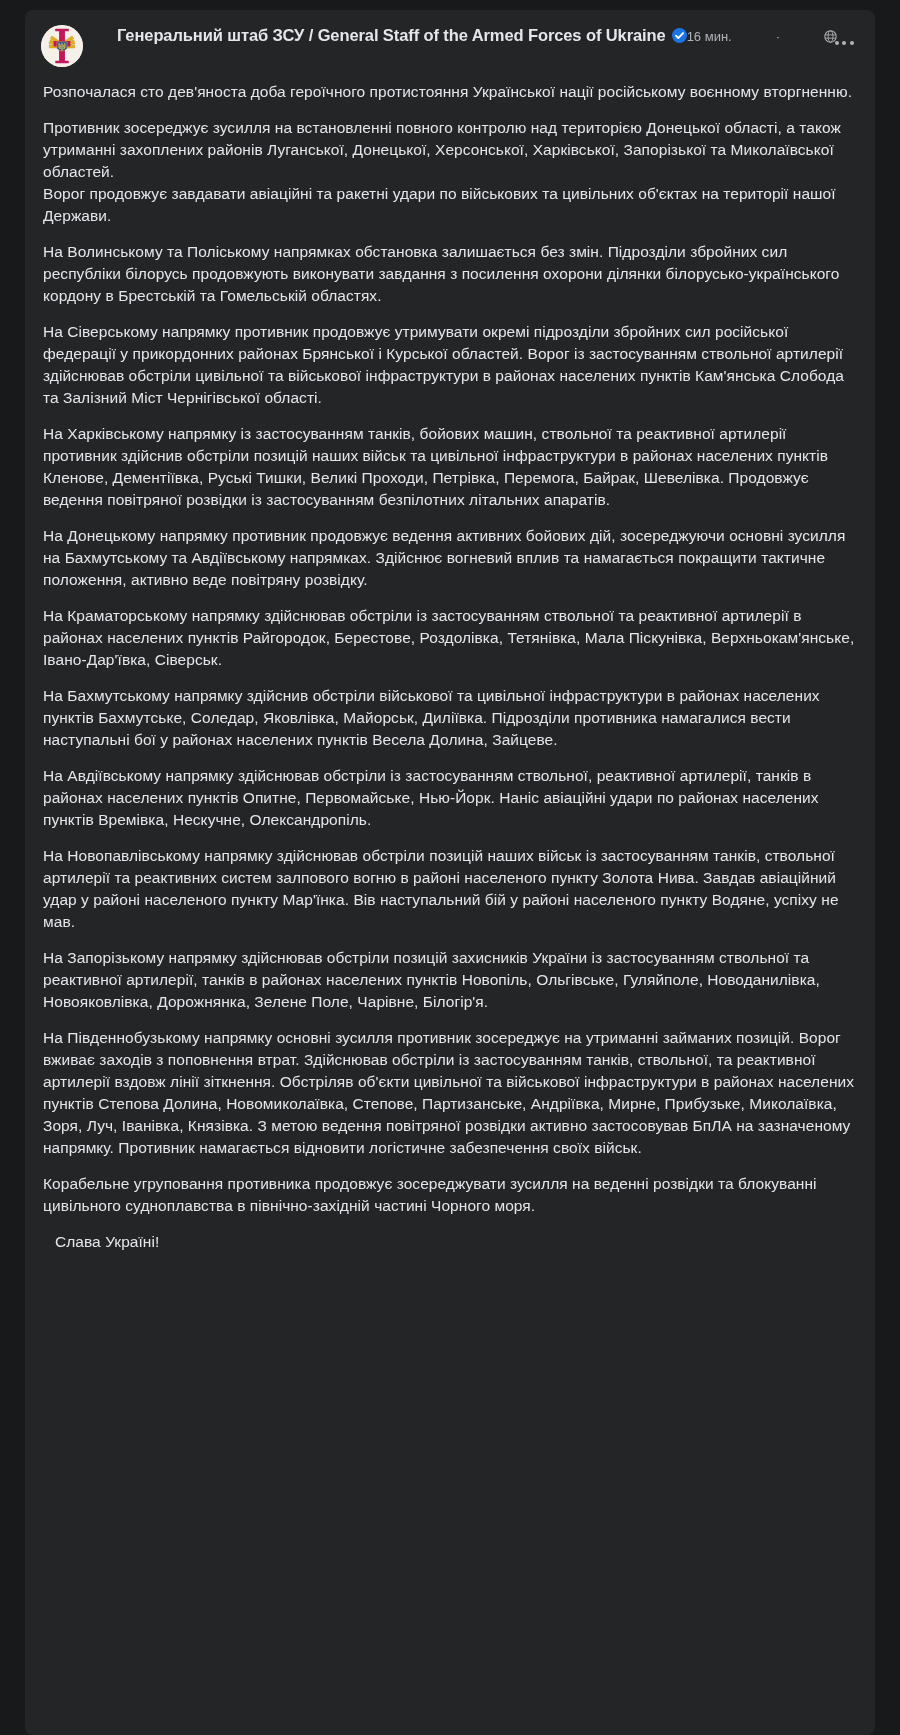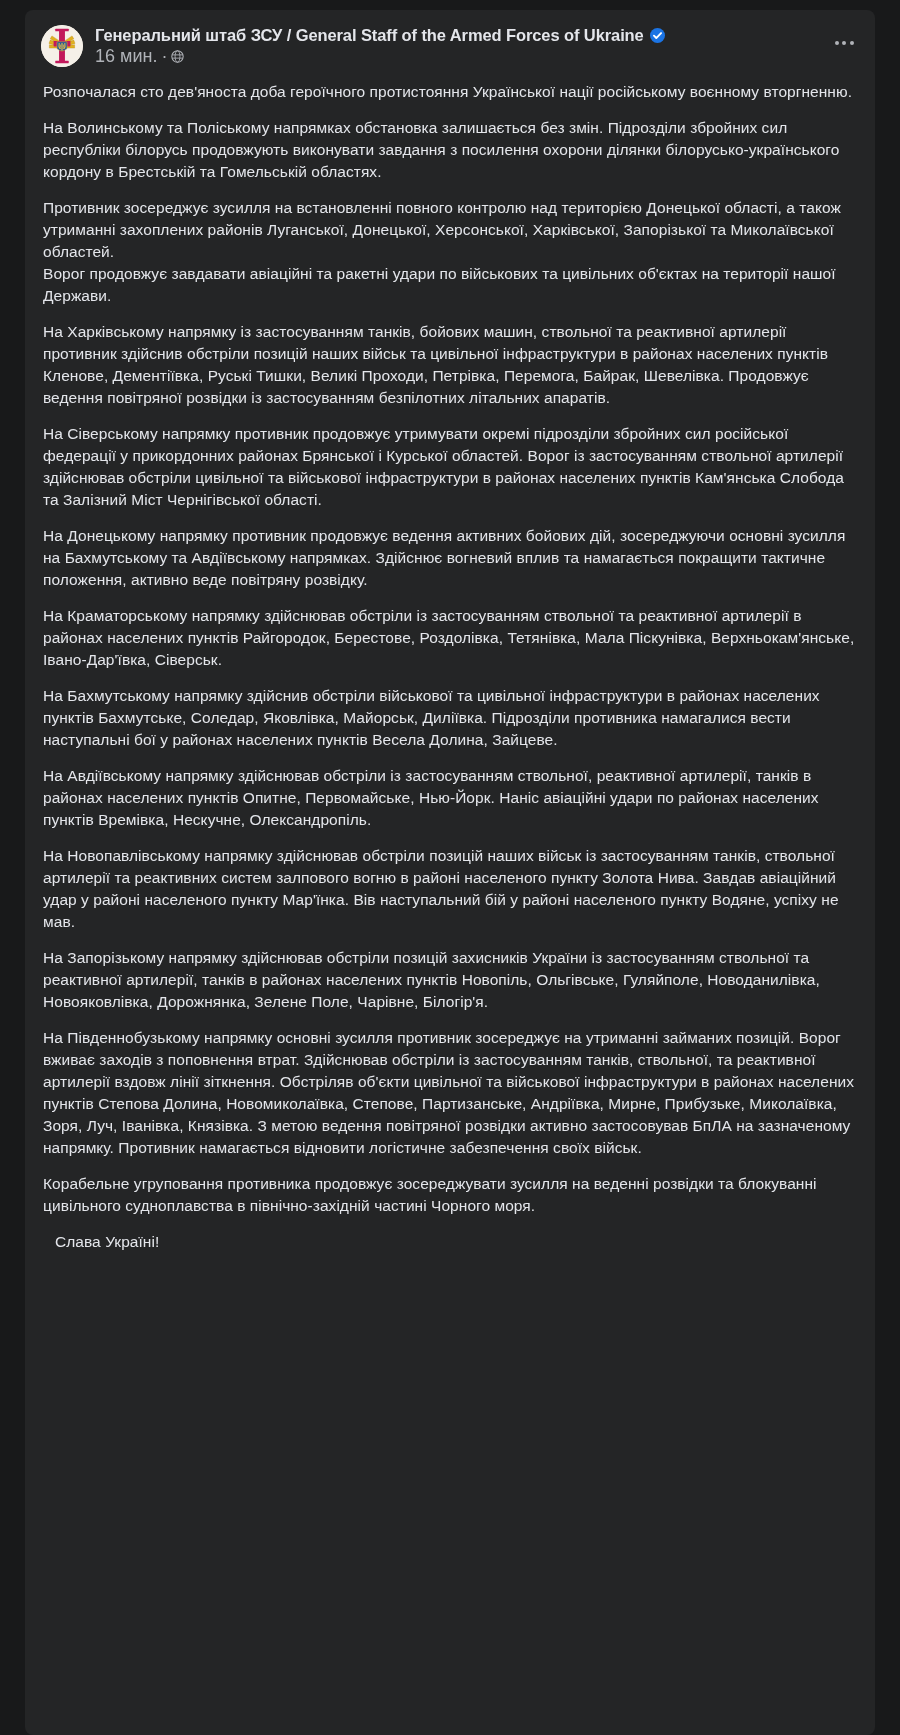--- a/index.html
+++ b/index.html
@@ -47,21 +47,21 @@
     overflow: hidden;
     background: #f2ece3;
     display: block;
     margin-top: 1px;
   }
   .avatar-wrap svg { display: block; width: 42px; height: 42px; }
 
   .header-text {
     margin-left: 12px;
     display: flex;
-    flex-direction: column;
+    flex-direction: row;
     justify-content: center;
     padding-top: 1px;
     min-width: 0;
     flex: 1 1 auto;
   }
 
   .name-line {
     display: flex;
     align-items: center;
     white-space: nowrap;
@@ -81,22 +81,23 @@
     margin-left: 6px;
     flex: 0 0 auto;
   }
   .verified-badge svg { display: block; }
 
   .meta-line {
     display: flex;
     align-items: center;
     margin-top: 3px;
     color: #b0b3b8;
-    font-size: 18px;
+    font-size: 13px;
     line-height: 17px;
+    gap: 40px;
   }
   .meta-sep { margin: 0 4px; color: #b0b3b8; }
   .globe-icon { display: inline-flex; align-items: center; }
   .globe-icon svg { display: block; }
 
   
   .more-button {
     position: absolute;
     top: 16px;
     right: 14px;
@@ -200,25 +201,25 @@
       <div class="more-dots">
         <span></span>
           <span></span>
           <span></span>
       </div>
     </div>
   </div>
 
   <div class="post-body" id="post-body">
       <p>Розпочалася сто дев'яноста доба героїчного протистояння Української нації російському воєнному вторгненню.</p>
-      <p>На Волинському та Поліському напрямках обстановка залишається без змін. Підрозділи збройних сил республіки білорусь продовжують виконувати завдання з посилення охорони ділянки білорусько-українського кордону в Брестській та Гомельській областях.</p>
       <p>Противник зосереджує зусилля на встановленні повного контролю над територією Донецької області, а також утриманні захоплених районів Луганської, Донецької, Херсонської, Харківської, Запорізької та Миколаївської областей.
 Ворог продовжує завдавати авіаційні та ракетні удари по військових та цивільних об'єктах на території нашої Держави.</p>
+      <p>На Волинському та Поліському напрямках обстановка залишається без змін. Підрозділи збройних сил республіки білорусь продовжують виконувати завдання з посилення охорони ділянки білорусько-українського кордону в Брестській та Гомельській областях.</p>
+      <p>На Сіверському напрямку противник продовжує утримувати окремі підрозділи збройних сил російської федерації у прикордонних районах Брянської і Курської областей. Ворог із застосуванням ствольної артилерії здійснював обстріли цивільної та військової інфраструктури в районах населених пунктів Кам'янська Слобода та Залізний Міст Чернігівської області.</p>
       <p>На Харківському напрямку із застосуванням танків, бойових машин, ствольної та реактивної артилерії противник здійснив обстріли позицій наших військ та цивільної інфраструктури в районах населених пунктів Кленове, Дементіївка, Руські Тишки, Великі Проходи, Петрівка, Перемога, Байрак, Шевелівка. Продовжує ведення повітряної розвідки із застосуванням безпілотних літальних апаратів.</p>
-      <p>На Сіверському напрямку противник продовжує утримувати окремі підрозділи збройних сил російської федерації у прикордонних районах Брянської і Курської областей. Ворог із застосуванням ствольної артилерії здійснював обстріли цивільної та військової інфраструктури в районах населених пунктів Кам'янська Слобода та Залізний Міст Чернігівської області.</p>
       <p>На Донецькому напрямку противник продовжує ведення активних бойових дій, зосереджуючи основні зусилля на Бахмутському та Авдіївському напрямках. Здійснює вогневий вплив та намагається покращити тактичне положення, активно веде повітряну розвідку.</p>
       <p>На Краматорському напрямку здійснював обстріли із застосуванням ствольної та реактивної артилерії в районах населених пунктів Райгородок, Берестове, Роздолівка, Тетянівка, Мала Піскунівка, Верхньокам'янське, Івано-Дар'ївка, Сіверськ.</p>
       <p>На Бахмутському напрямку здійснив обстріли військової та цивільної інфраструктури в районах населених пунктів Бахмутське, Соледар, Яковлівка, Майорськ, Диліївка. Підрозділи противника намагалися вести наступальні бої у районах населених пунктів Весела Долина, Зайцеве.</p>
       <p>На Авдіївському напрямку здійснював обстріли із застосуванням ствольної, реактивної артилерії, танків в районах населених пунктів Опитне, Первомайське, Нью-Йорк. Наніс авіаційні удари по районах населених пунктів Времівка, Нескучне, Олександропіль.</p>
       <p>На Новопавлівському напрямку здійснював обстріли позицій наших військ із застосуванням танків, ствольної артилерії та реактивних систем залпового вогню в районі населеного пункту Золота Нива. Завдав авіаційний удар у районі населеного пункту Мар'їнка. Вів наступальний бій у районі населеного пункту Водяне, успіху не мав.</p>
       <p>На Запорізькому напрямку здійснював обстріли позицій захисників України із застосуванням ствольної та реактивної артилерії, танків в районах населених пунктів Новопіль, Ольгівське, Гуляйполе, Новоданилівка, Новояковлівка, Дорожнянка, Зелене Поле, Чарівне, Білогір'я.</p>
       <p>На Південнобузькому напрямку основні зусилля противник зосереджує на утриманні займаних позицій. Ворог вживає заходів з поповнення втрат. Здійснював обстріли із застосуванням танків, ствольної, та реактивної артилерії вздовж лінії зіткнення. Обстріляв об'єкти цивільної та військової інфраструктури в районах населених пунктів Степова Долина, Новомиколаївка, Степове, Партизанське, Андріївка, Мирне, Прибузьке, Миколаївка, Зоря, Луч, Іванівка, Князівка. З метою ведення повітряної розвідки активно застосовував БпЛА на зазначеному напрямку. Противник намагається відновити логістичне забезпечення своїх військ.</p>
       <p>Корабельне угруповання противника продовжує зосереджувати зусилля на веденні розвідки та блокуванні цивільного судноплавства в північно-західній частині Чорного моря.</p>
       <p>Слава Україні!</p>
     </div>

